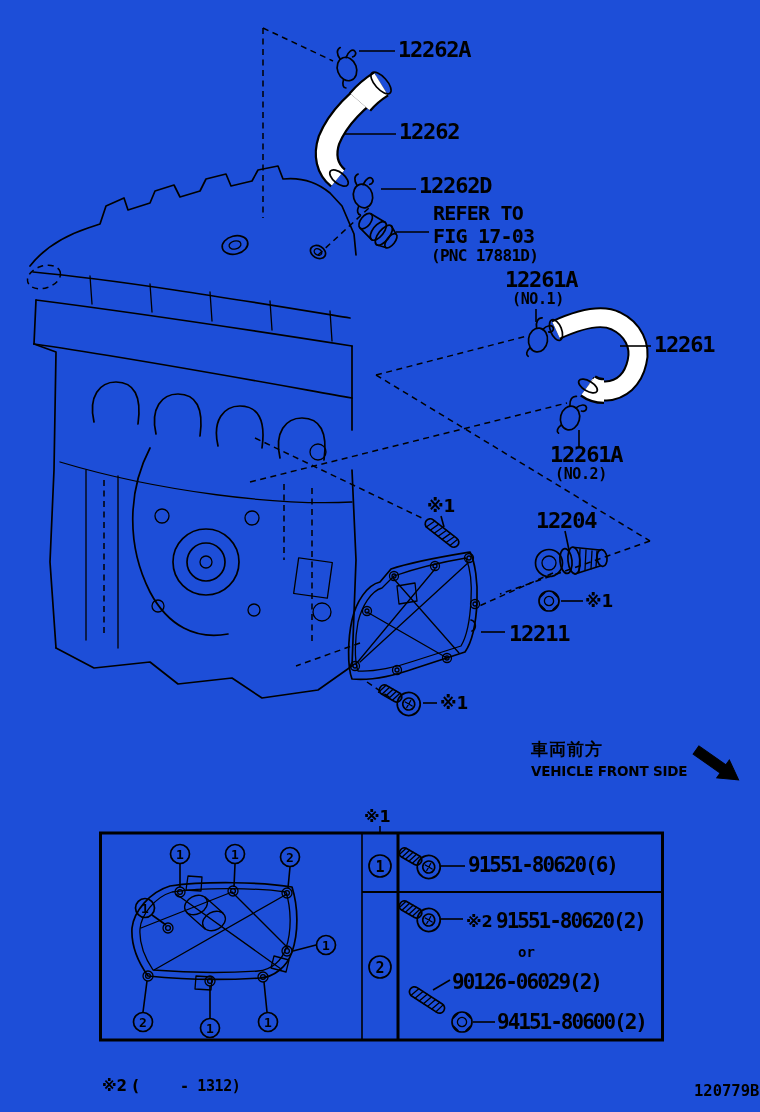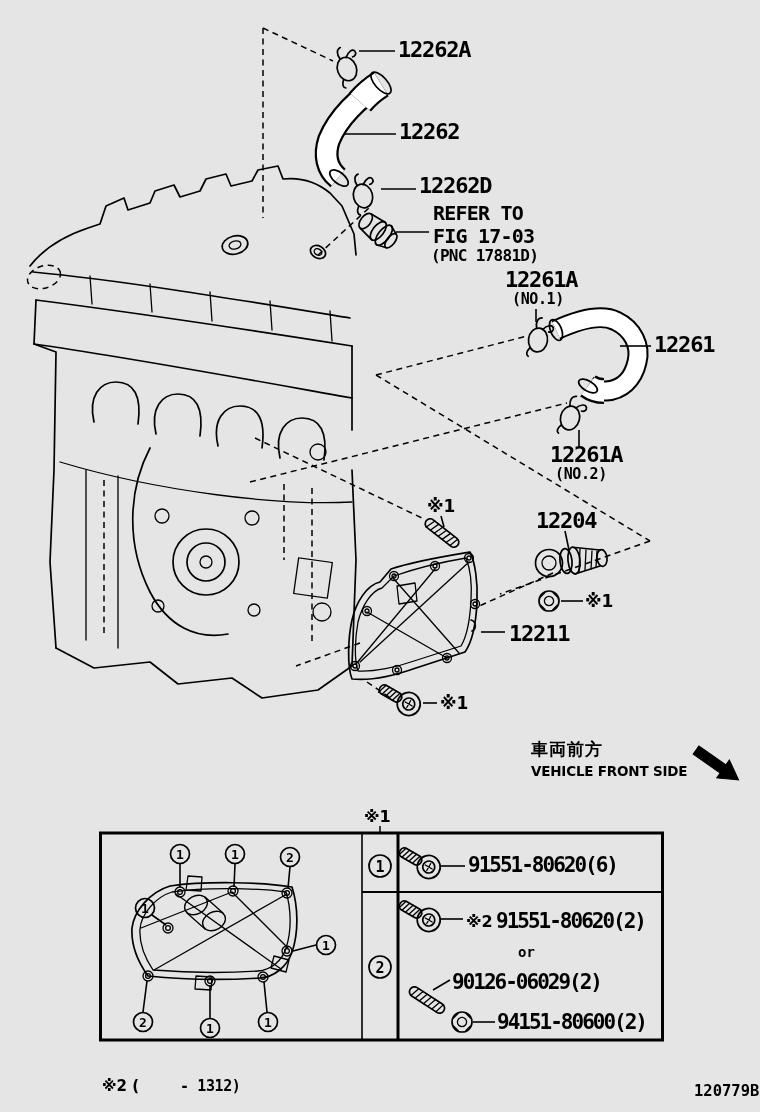--- a/index.html
+++ b/index.html
@@ -1,16 +1,16 @@
 <!DOCTYPE html>
 <html><head>
 <meta charset="utf-8">
 <style>
   html,body{margin:0;padding:0;background:#fff;}
-  #stage{position:relative;width:760px;height:1112px;background:#e5e5e5;overflow:hidden;}
+  #stage{position:relative;width:760px;height:1112px;background:#1d4ed8;overflow:hidden;}
   svg{position:absolute;left:0;top:0;}
   .ln{fill:none;stroke:#000;stroke-width:1.7;stroke-linecap:round;stroke-linejoin:round;}
   .lnt{fill:none;stroke:#000;stroke-width:1.3;stroke-linecap:round;stroke-linejoin:round;}
   .dash{fill:none;stroke:#000;stroke-width:1.5;stroke-dasharray:6 4.5;stroke-linecap:butt;}
   .ldr{stroke:#000;stroke-width:1.6;fill:none;}
   .hose-o{fill:none;stroke:#000;stroke-width:24;stroke-linecap:butt;}
   .hose-i{fill:none;stroke:#fff;stroke-width:19.5;stroke-linecap:butt;}
   .hose2-o{fill:none;stroke:#000;stroke-width:21;stroke-linecap:butt;}
   .hose2-i{fill:none;stroke:#fff;stroke-width:17;stroke-linecap:butt;}
   .cuff-o{fill:none;stroke:#000;stroke-width:29;stroke-linecap:butt;}

